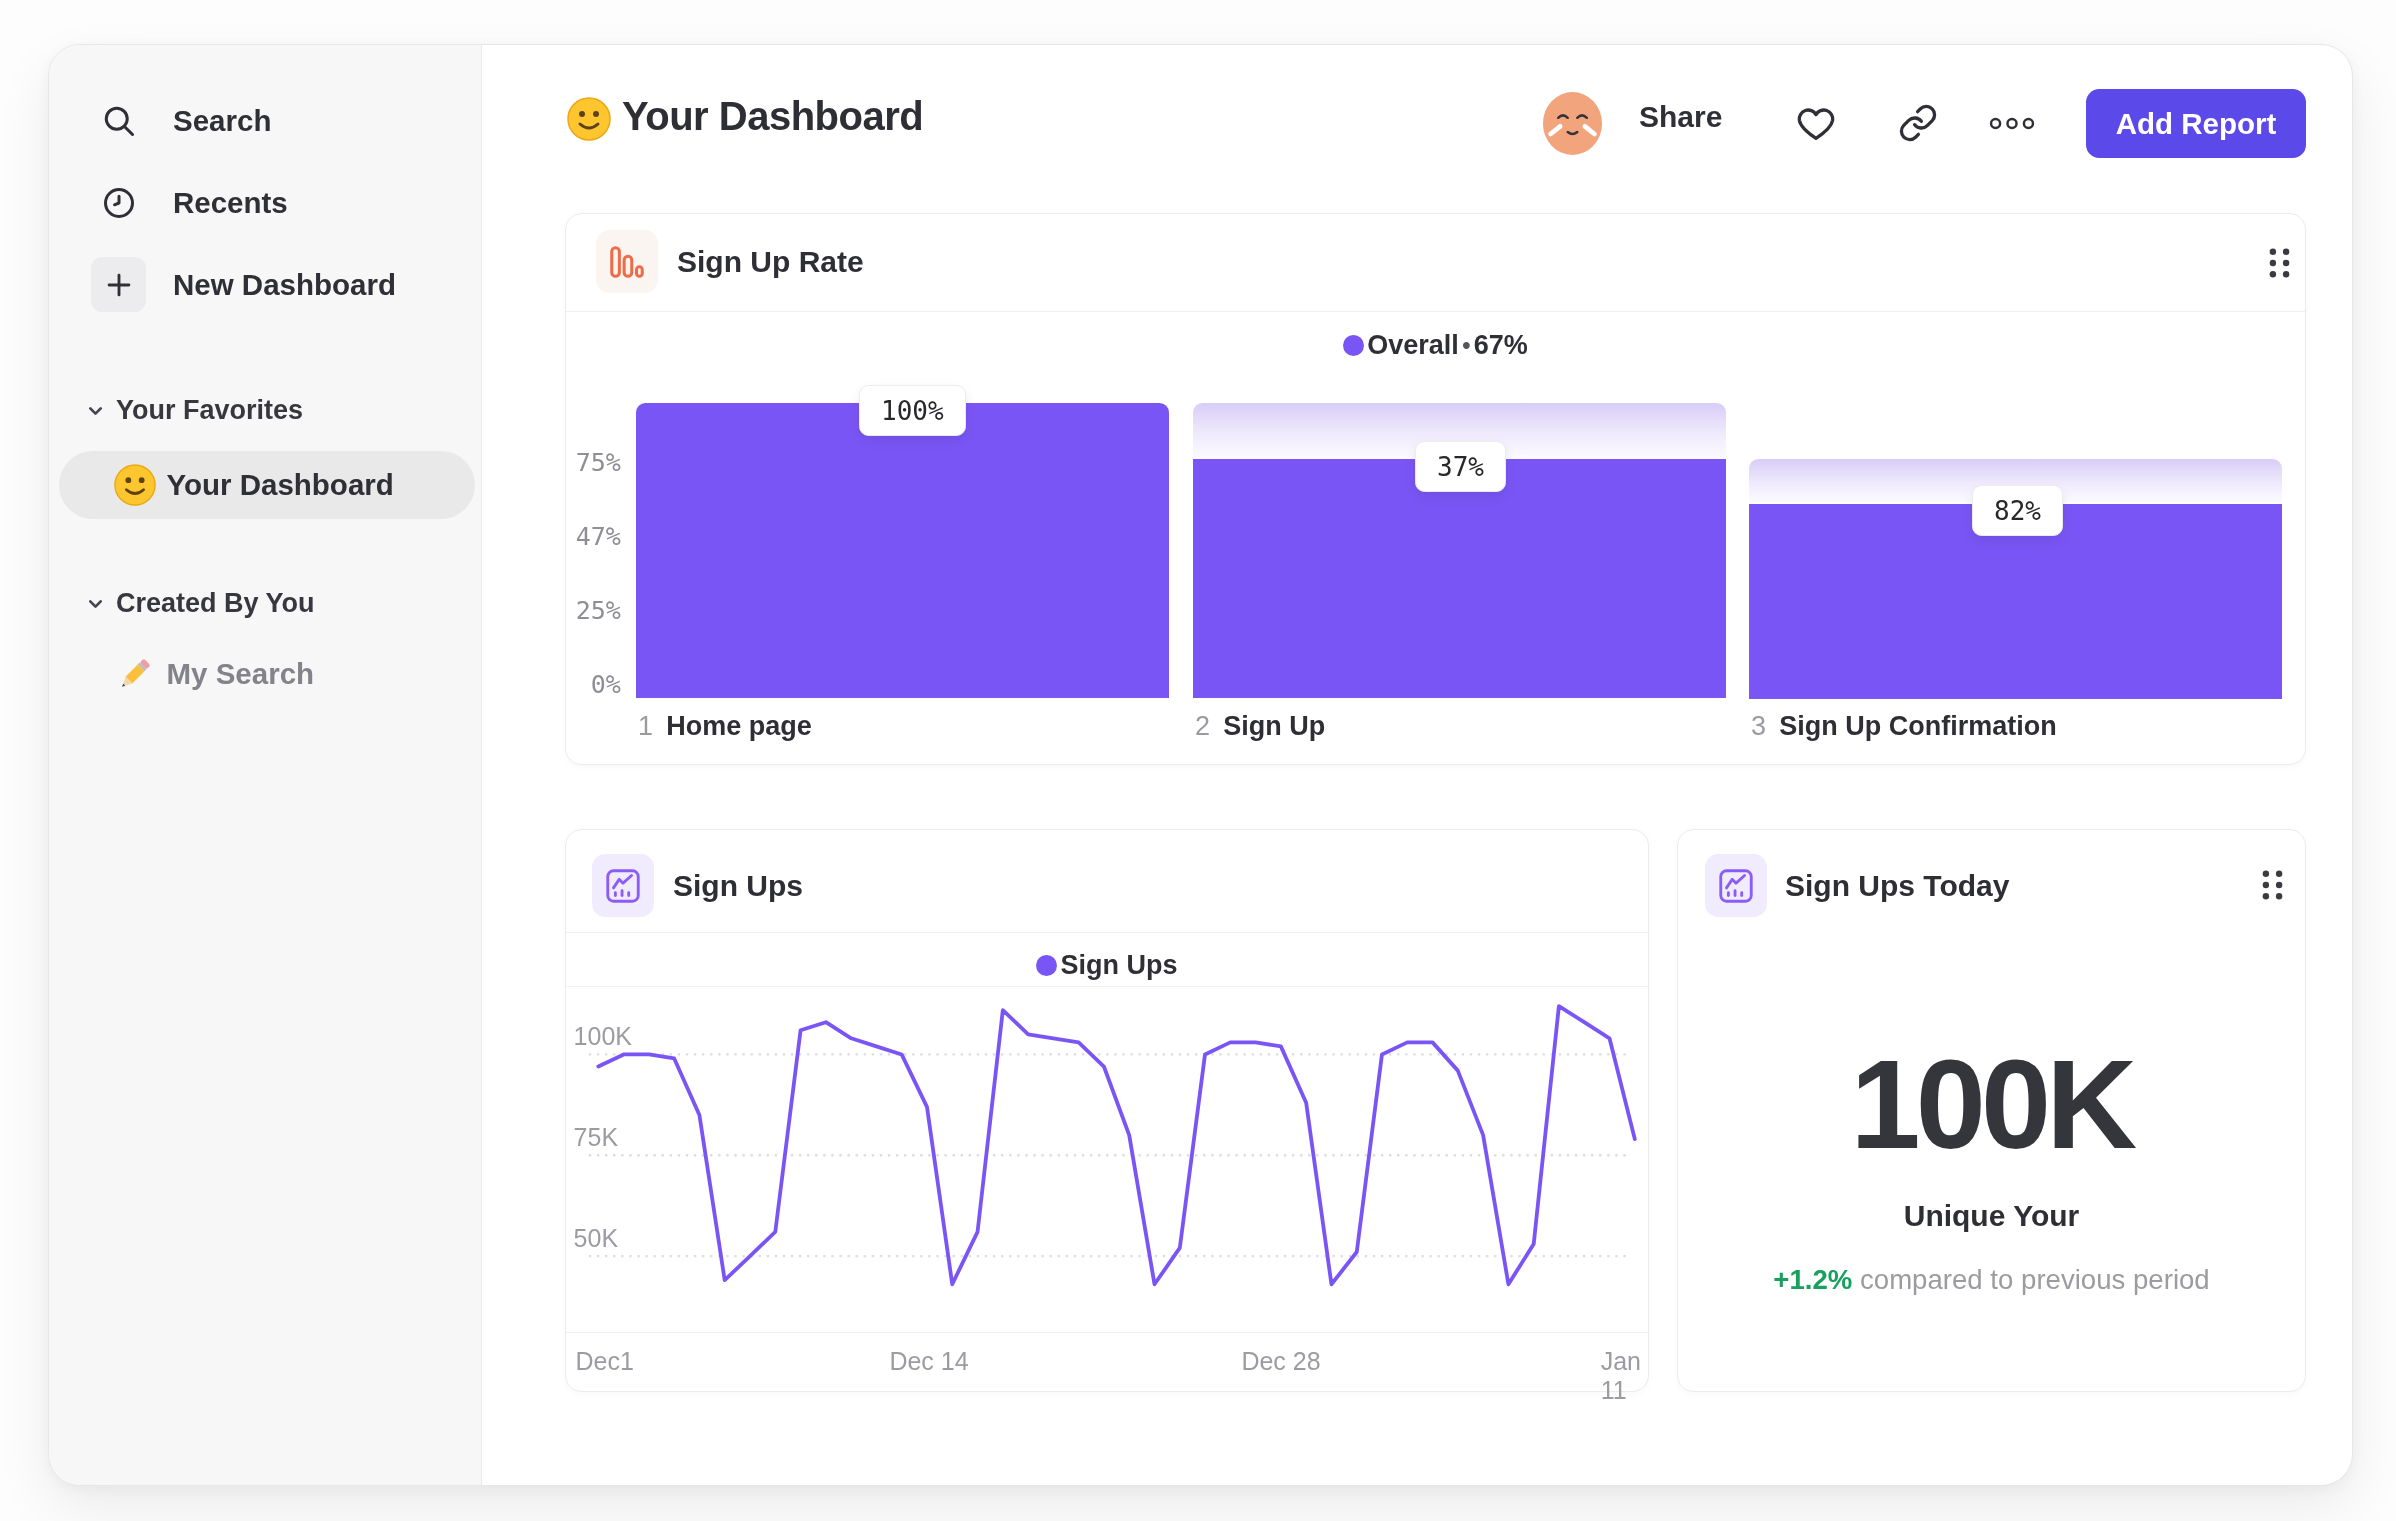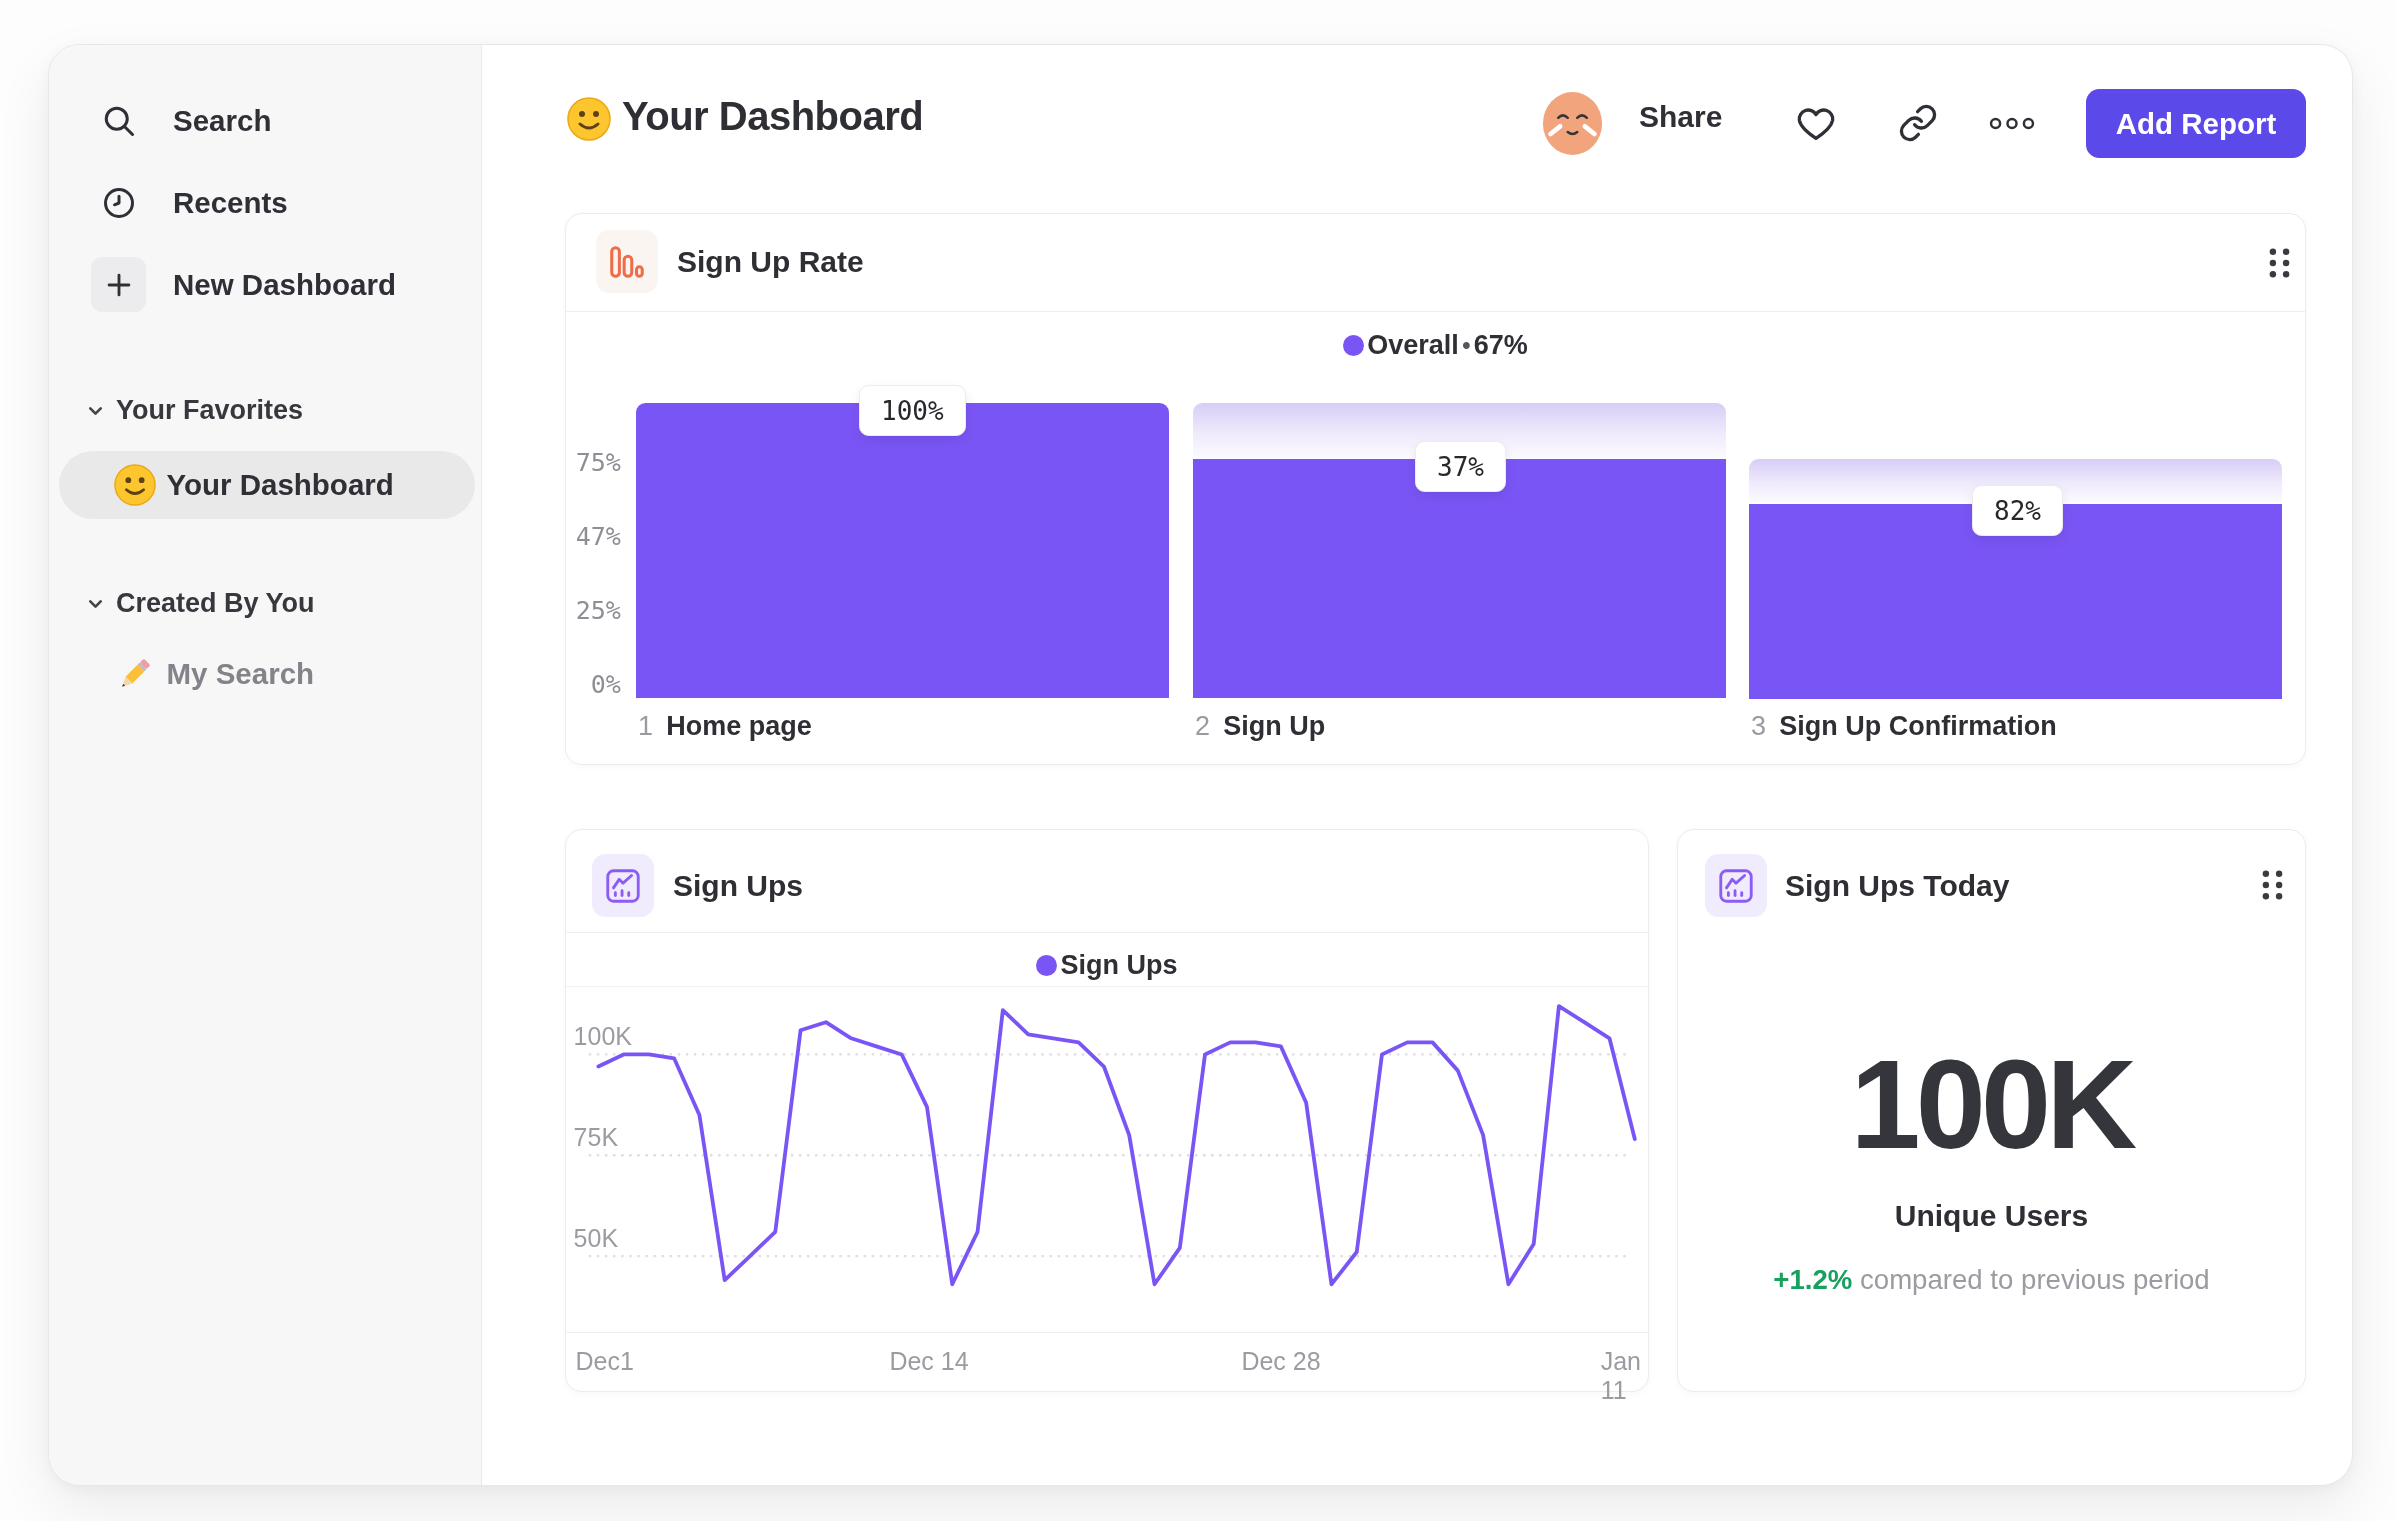--- a/index.html
+++ b/index.html
@@ -341,21 +341,21 @@
       <svg width="25" height="34" viewBox="0 0 26 36">
         <circle cx="6" cy="6" r="3.4" fill="#3a3a41"></circle>
           <circle cx="20" cy="6" r="3.4" fill="#3a3a41"></circle>
         <circle cx="6" cy="18" r="3.4" fill="#3a3a41"></circle>
           <circle cx="20" cy="18" r="3.4" fill="#3a3a41"></circle>
         <circle cx="6" cy="30" r="3.4" fill="#3a3a41"></circle>
           <circle cx="20" cy="30" r="3.4" fill="#3a3a41"></circle>
       </svg>
     </span>
     <div class="metric-value">100K</div>
-    <div class="metric-subtitle">Unique Users</div>
+    <div class="metric-subtitle">Unique Your</div>
     <div class="metric-delta-row">
       <span class="metric-delta">+1.2%</span>
       <span class="metric-delta-note"> <span>compared to previous period</span></span>
     </div>
   </section>
 
 </div>
 
 
 </body></html>

